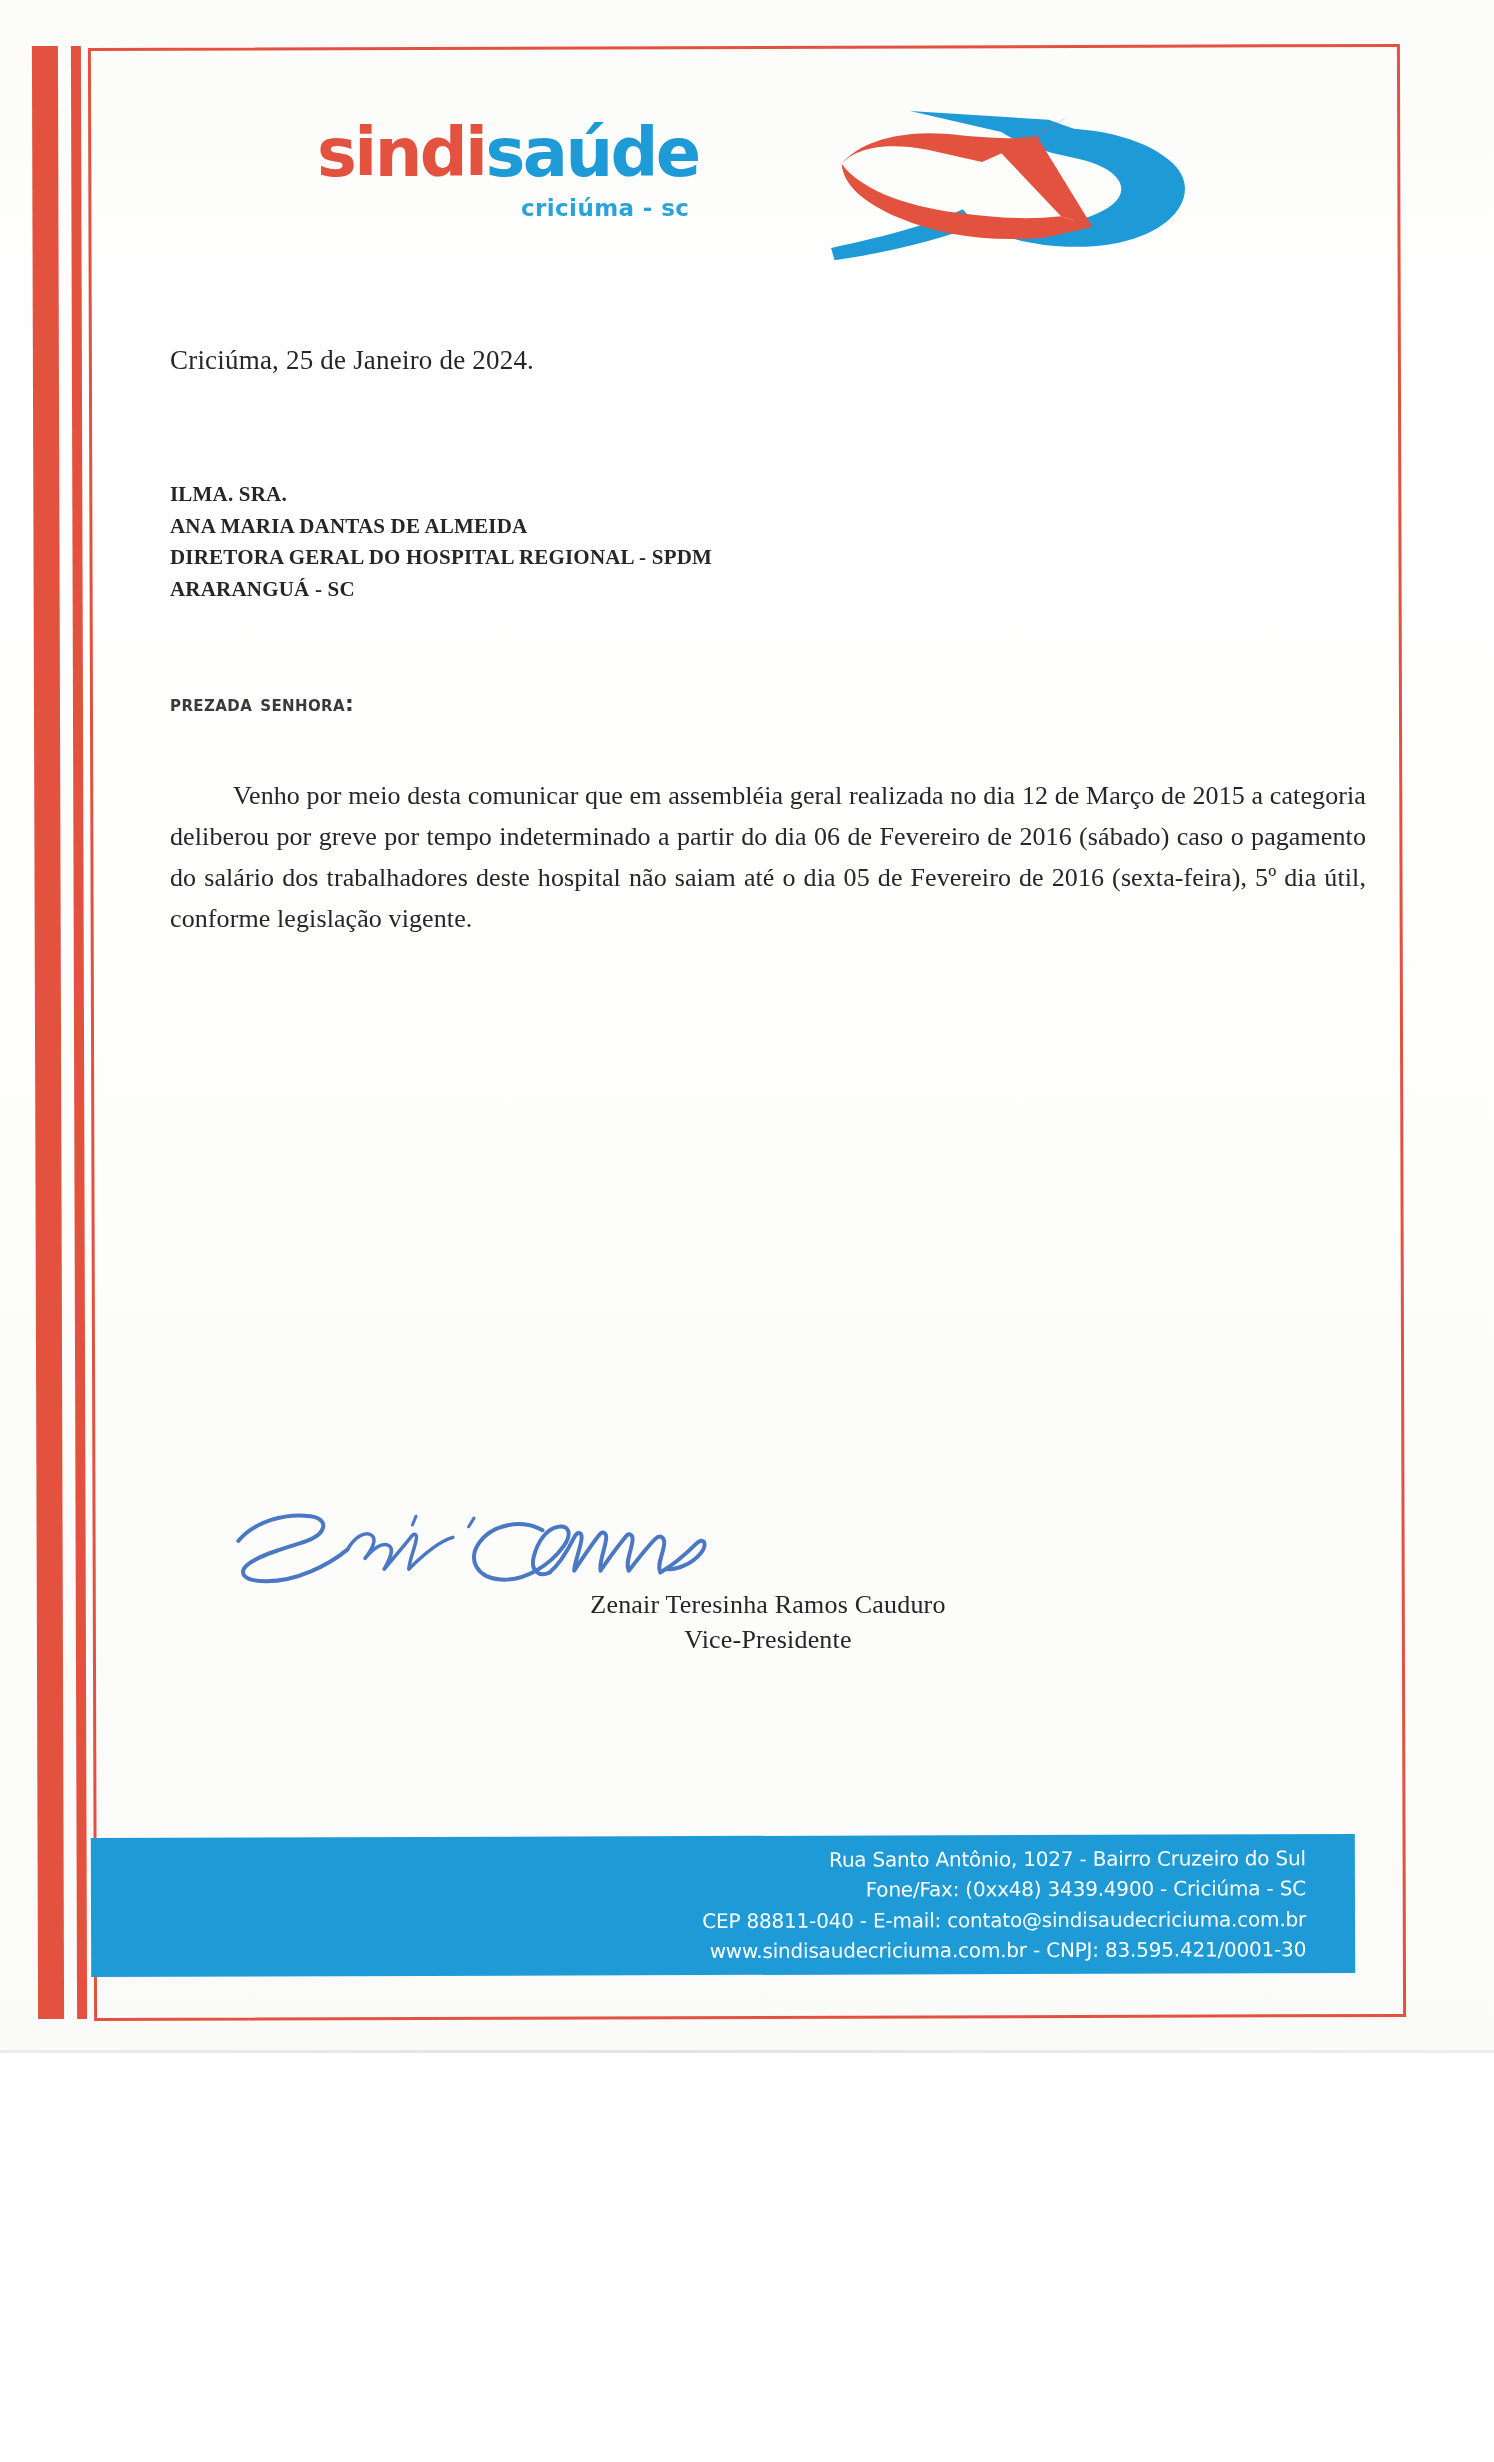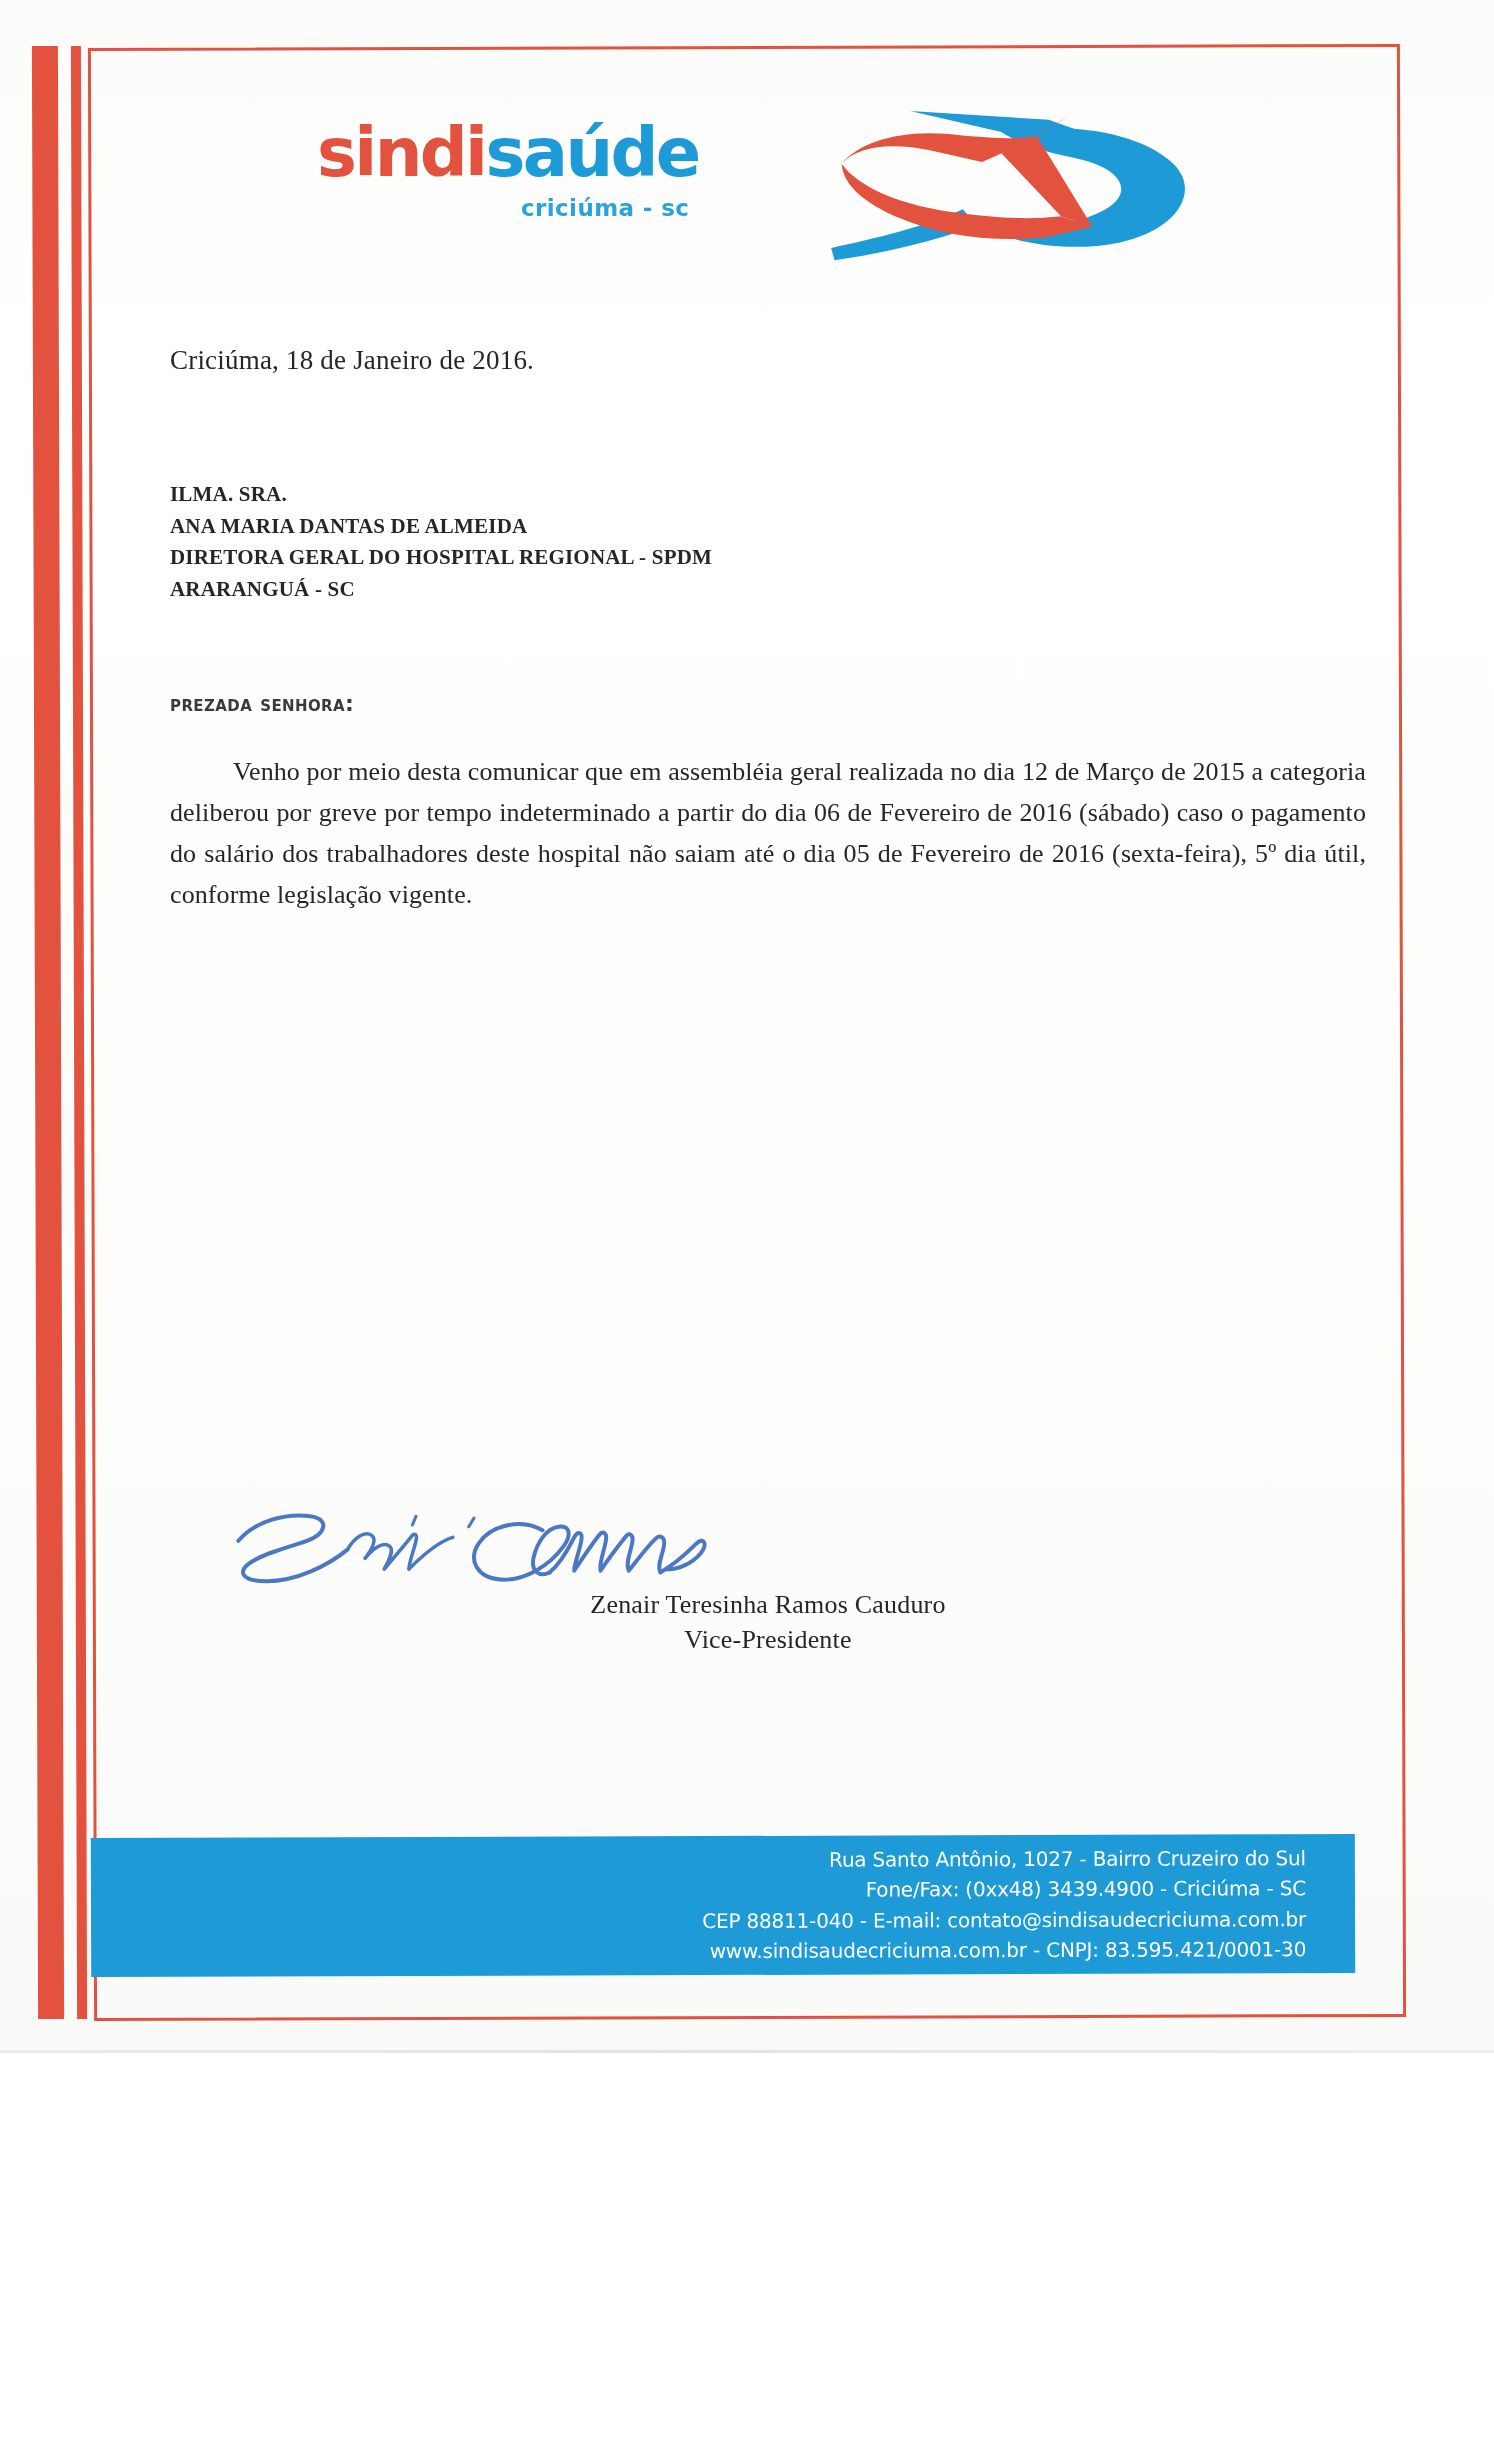--- a/index.html
+++ b/index.html
@@ -74,21 +74,21 @@
     letter-spacing:0.2px;
   }
   #salutation{
     margin-top:86px;
     font-family:"DejaVu Sans", sans-serif;
     font-weight:700;font-size:22px;letter-spacing:0.4px;
     font-variant:small-caps;text-transform:lowercase;
     color:#3a3a3c;
   }
   .letter-paragraph{
-    margin-top:35px;
+    margin-top:59px;
     font-size:26px;line-height:1.58;text-align:justify;
     text-indent:63px;letter-spacing:0.1px;
   }
   #paragraph-two{margin-top:49px;}
   #closing-line{
     margin-top:53px;font-size:26px;text-indent:0;
   }
 
   
   #signature-block{
@@ -154,21 +154,21 @@
              C188 138 226 140 264 136
              L300 148 L246 160
              C186 166 126 158 80 138
              C38 120 16 100 14 76 Z" fill="#e2523f"></path>
     <path d="M236 44 L300 148 L264 136 L196 64 Z" fill="#e2523f"></path>
   </svg>
 </div>
 
 <div id="letter-body">
 
-  <div id="date-line">Criciúma, 18 de Janeiro de 2016.</div>
+  <div id="date-line">Criciúma, 25 de Janeiro de 2024.</div>
 
   <div id="recipient-block">
     <div>ILMA. SRA.</div>
     <div>ANA MARIA DANTAS DE ALMEIDA</div>
     <div>DIRETORA GERAL DO HOSPITAL REGIONAL - SPDM</div>
     <div>ARARANGUÁ - SC</div>
   </div>
 
   <div id="salutation">Prezada Senhora:</div>
 

